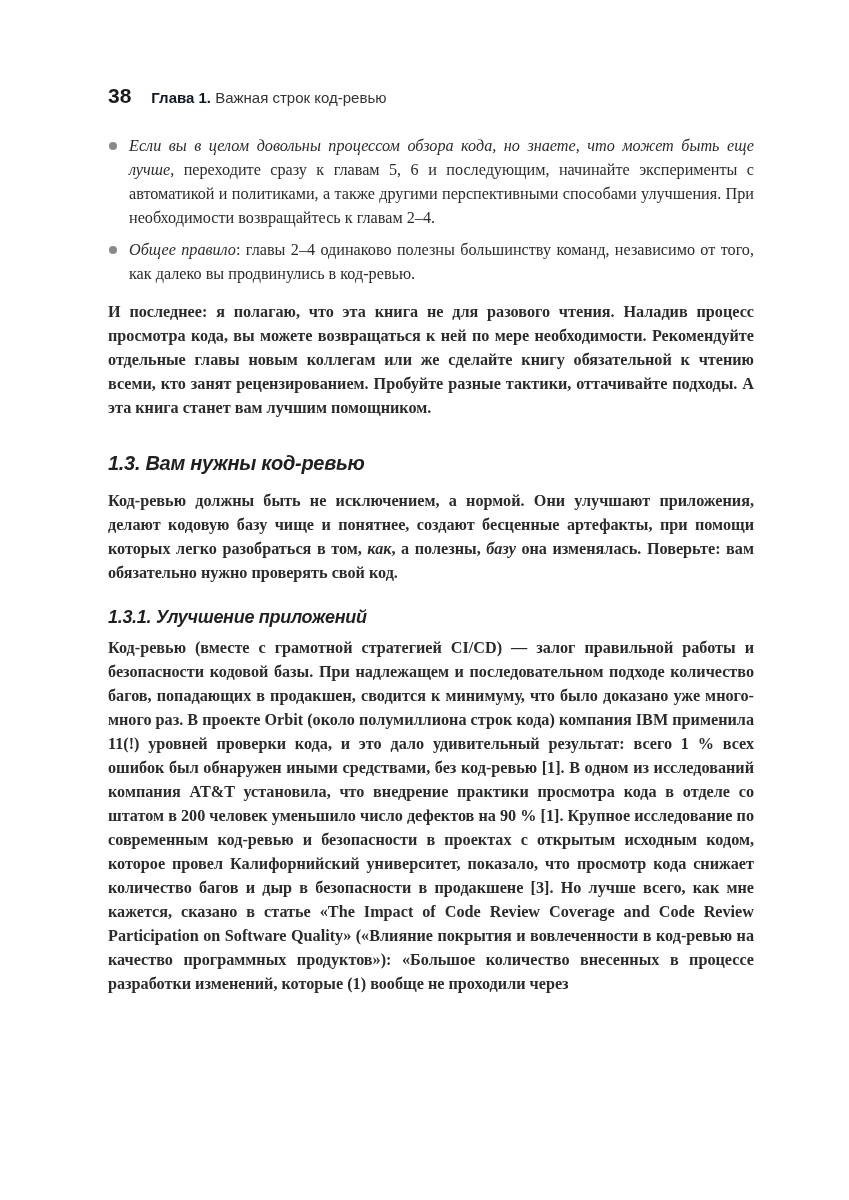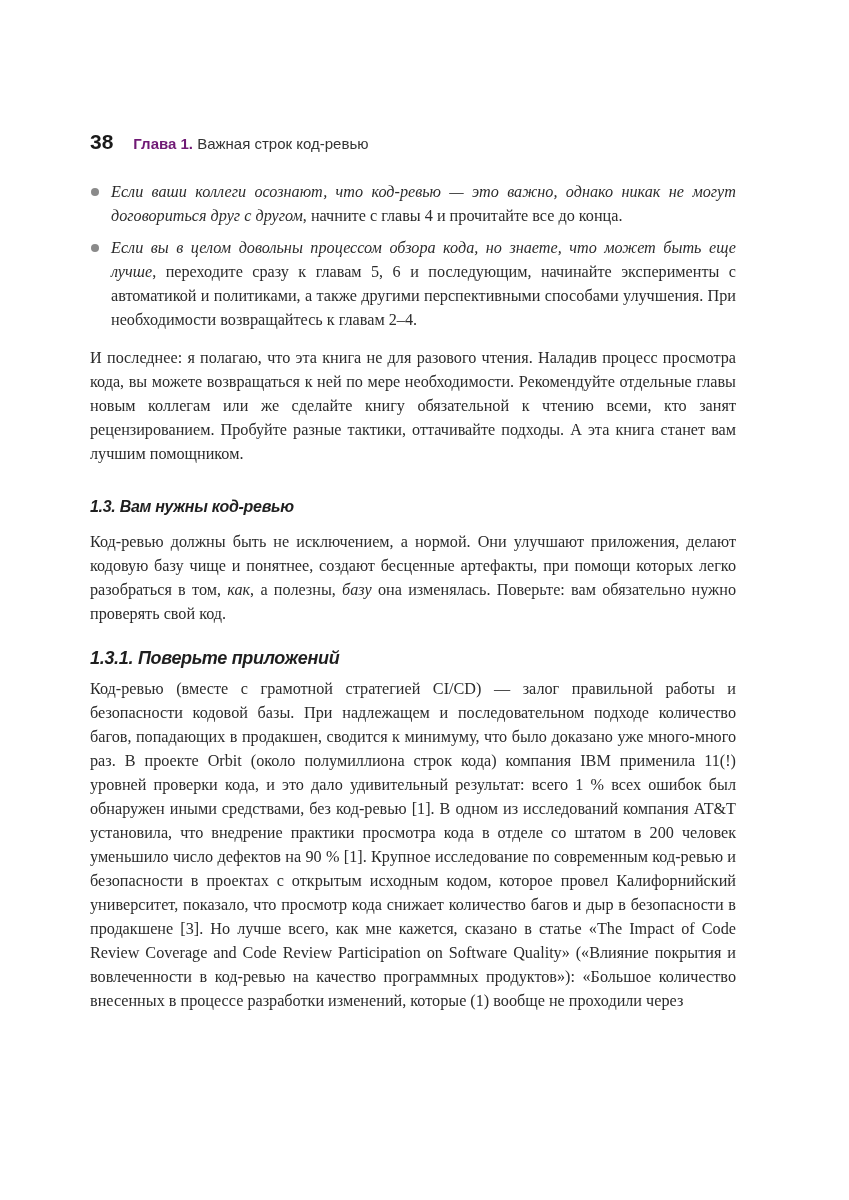--- a/index.html
+++ b/index.html
@@ -1,70 +1,70 @@
 <!DOCTYPE html>
 <html><head>
   <meta charset="utf-8">
   <style>
     html, body { margin: 0; padding: 0; background: #ffffff; }
     body {
       width: 849px; height: 1200px; position: relative; overflow: hidden;
       color: #2a2a2a;
     }
-    .page { position: absolute; left: 90px; top: 84px; width: 646px; margin-top: 46px; }
+    .page { position: absolute; left: 108px; top: 84px; width: 646px; }
     .running-head {
       font-family: "Liberation Sans", sans-serif;
       display: flex; align-items: baseline; gap: 20px; height: 30px;
     }
     .page-num { font-weight: bold; font-size: 21px; color: #1a1a1a; }
     .chapter-title { font-size: 15px; color: #333; }
-    .chapter-title b { color: #701a75; font-weight: bold; }
+    .chapter-title b { color: #0f172a; font-weight: bold; }
     .body-text {
       font-family: "Liberation Serif", serif;
       font-size: 16.2px; line-height: 24px; text-align: justify;
       hyphens: manual; color: #2b2b2b;
     }
     ul.bullets { list-style: none; margin: 20px 0 0 0; padding: 0; }
     ul.bullets li { position: relative; padding-left: 21px; margin-bottom: 8px; }
     ul.bullets li .dot {
       position: absolute; left: 1px; top: 8px; width: 8px; height: 8px;
       border-radius: 50%; background: #8a8a8a;
     }
     em { font-style: italic; }
-    p { margin: 0; }
+    p { margin: 0; font-weight: bold; }
     .p-final { margin-top: 14px; }
     h2.sec {
       font-family: "Liberation Sans", sans-serif; font-style: italic; font-weight: bold;
-      font-size: 16px; color: #1f1f1f; margin: 32px 0 14px 0; letter-spacing: -0.3px;
+      font-size: 20px; color: #1f1f1f; margin: 32px 0 14px 0; letter-spacing: -0.3px;
     }
     h3.subsec {
       font-family: "Liberation Sans", sans-serif; font-style: italic; font-weight: bold;
       font-size: 18px; color: #1f1f1f; margin: 22px 0 8px 0; letter-spacing: -0.3px;
     }
   </style>
 </head>
 <body>
 
 <div class="page">
   <div class="running-head">
     <span class="page-num">38</span>
     <span class="chapter-title"><b>Глава 1.</b> <span>Важная строк код-ревью</span></span>
   </div>
 
   <ul class="bullets body-text">
     <li>
       <span class="dot"></span>
-      <em>Если ваши коллеги осознают, что код-ревью — это важно, однако никак не мо­гут договориться друг с другом</em><span>, начните с главы 4 и прочитайте все до конца.</span>
+      <em>Если вы в целом довольны процессом обзора кода, но знаете, что может быть еще лучше</em><span>, переходите сразу к главам 5, 6 и последующим, начинайте экс­перименты с автоматикой и политиками, а также другими перспективными способами улучшения. При необходимости возвращайтесь к главам 2–4.</span>
     </li>
     <li>
       <span class="dot"></span>
-      <em>Если вы в целом довольны процессом обзора кода, но знаете, что может быть еще лучше</em><span>, переходите сразу к главам 5, 6 и последующим, начинайте экс­перименты с автоматикой и политиками, а также другими перспективными способами улучшения. При необходимости возвращайтесь к главам 2–4.</span>
+      <em>Общее правило</em><span>: главы 2–4 одинаково полезны большинству команд, неза­висимо от того, как далеко вы продвинулись в код-ревью.</span>
     </li>
   </ul>
 
   <p class="body-text p-final">И последнее: я полагаю, что эта книга не для разового чтения. Наладив процесс просмотра кода, вы можете возвращаться к ней по мере необходимости. Реко­мендуйте отдельные главы новым коллегам или же сделайте книгу обязательной к чтению всеми, кто занят рецензированием. Пробуйте разные тактики, оттачи­вайте подходы. А эта книга станет вам лучшим помощником.</p>
 
   <h2 class="sec">1.3. Вам нужны код-ревью</h2>
   <p class="body-text"><span>Код-ревью должны быть не исключением, а нормой. Они улучшают приложе­ния, делают кодовую базу чище и понятнее, создают бесценные артефакты, при помощи которых легко разобраться в том, </span><em>как</em><span>, а полезны, </span><em>базу</em><span> она изменялась. Поверьте: вам обязательно нужно проверять свой код.</span></p>
 
-  <h3 class="subsec">1.3.1. Поверьте приложений</h3>
+  <h3 class="subsec">1.3.1. Улучшение приложений</h3>
   <p class="body-text">Код-ревью (вместе с грамотной стратегией CI/CD) — залог правильной работы и безопасности кодовой базы. При надлежащем и последовательном подходе количество багов, попадающих в продакшен, сводится к минимуму, что было доказано уже много-много раз. В проекте Orbit (около полумиллиона строк кода) компания IBM применила 11(!) уровней проверки кода, и это дало уди­вительный результат: всего 1 % всех ошибок был обнаружен иными средствами, без код-ревью [1]. В одном из исследований компания AT&amp;T установила, что внедрение практики просмотра кода в отделе со штатом в 200 человек умень­шило число дефектов на 90 % [1]. Крупное исследование по современным код-ревью и безопасности в проектах с открытым исходным кодом, которое провел Калифорнийский университет, показало, что просмотр кода снижает количество багов и дыр в безопасности в продакшене [3]. Но лучше всего, как мне кажется, сказано в статье «The Impact of Code Review Coverage and Code Review Participation on Software Quality» («Влияние покрытия и вовлеченности в код-ревью на качество программных продуктов»): «Большое количество вне­сенных в процессе разработки изменений, которые (1) вообще не проходили через</p>
 </div>
 
 </body></html>

